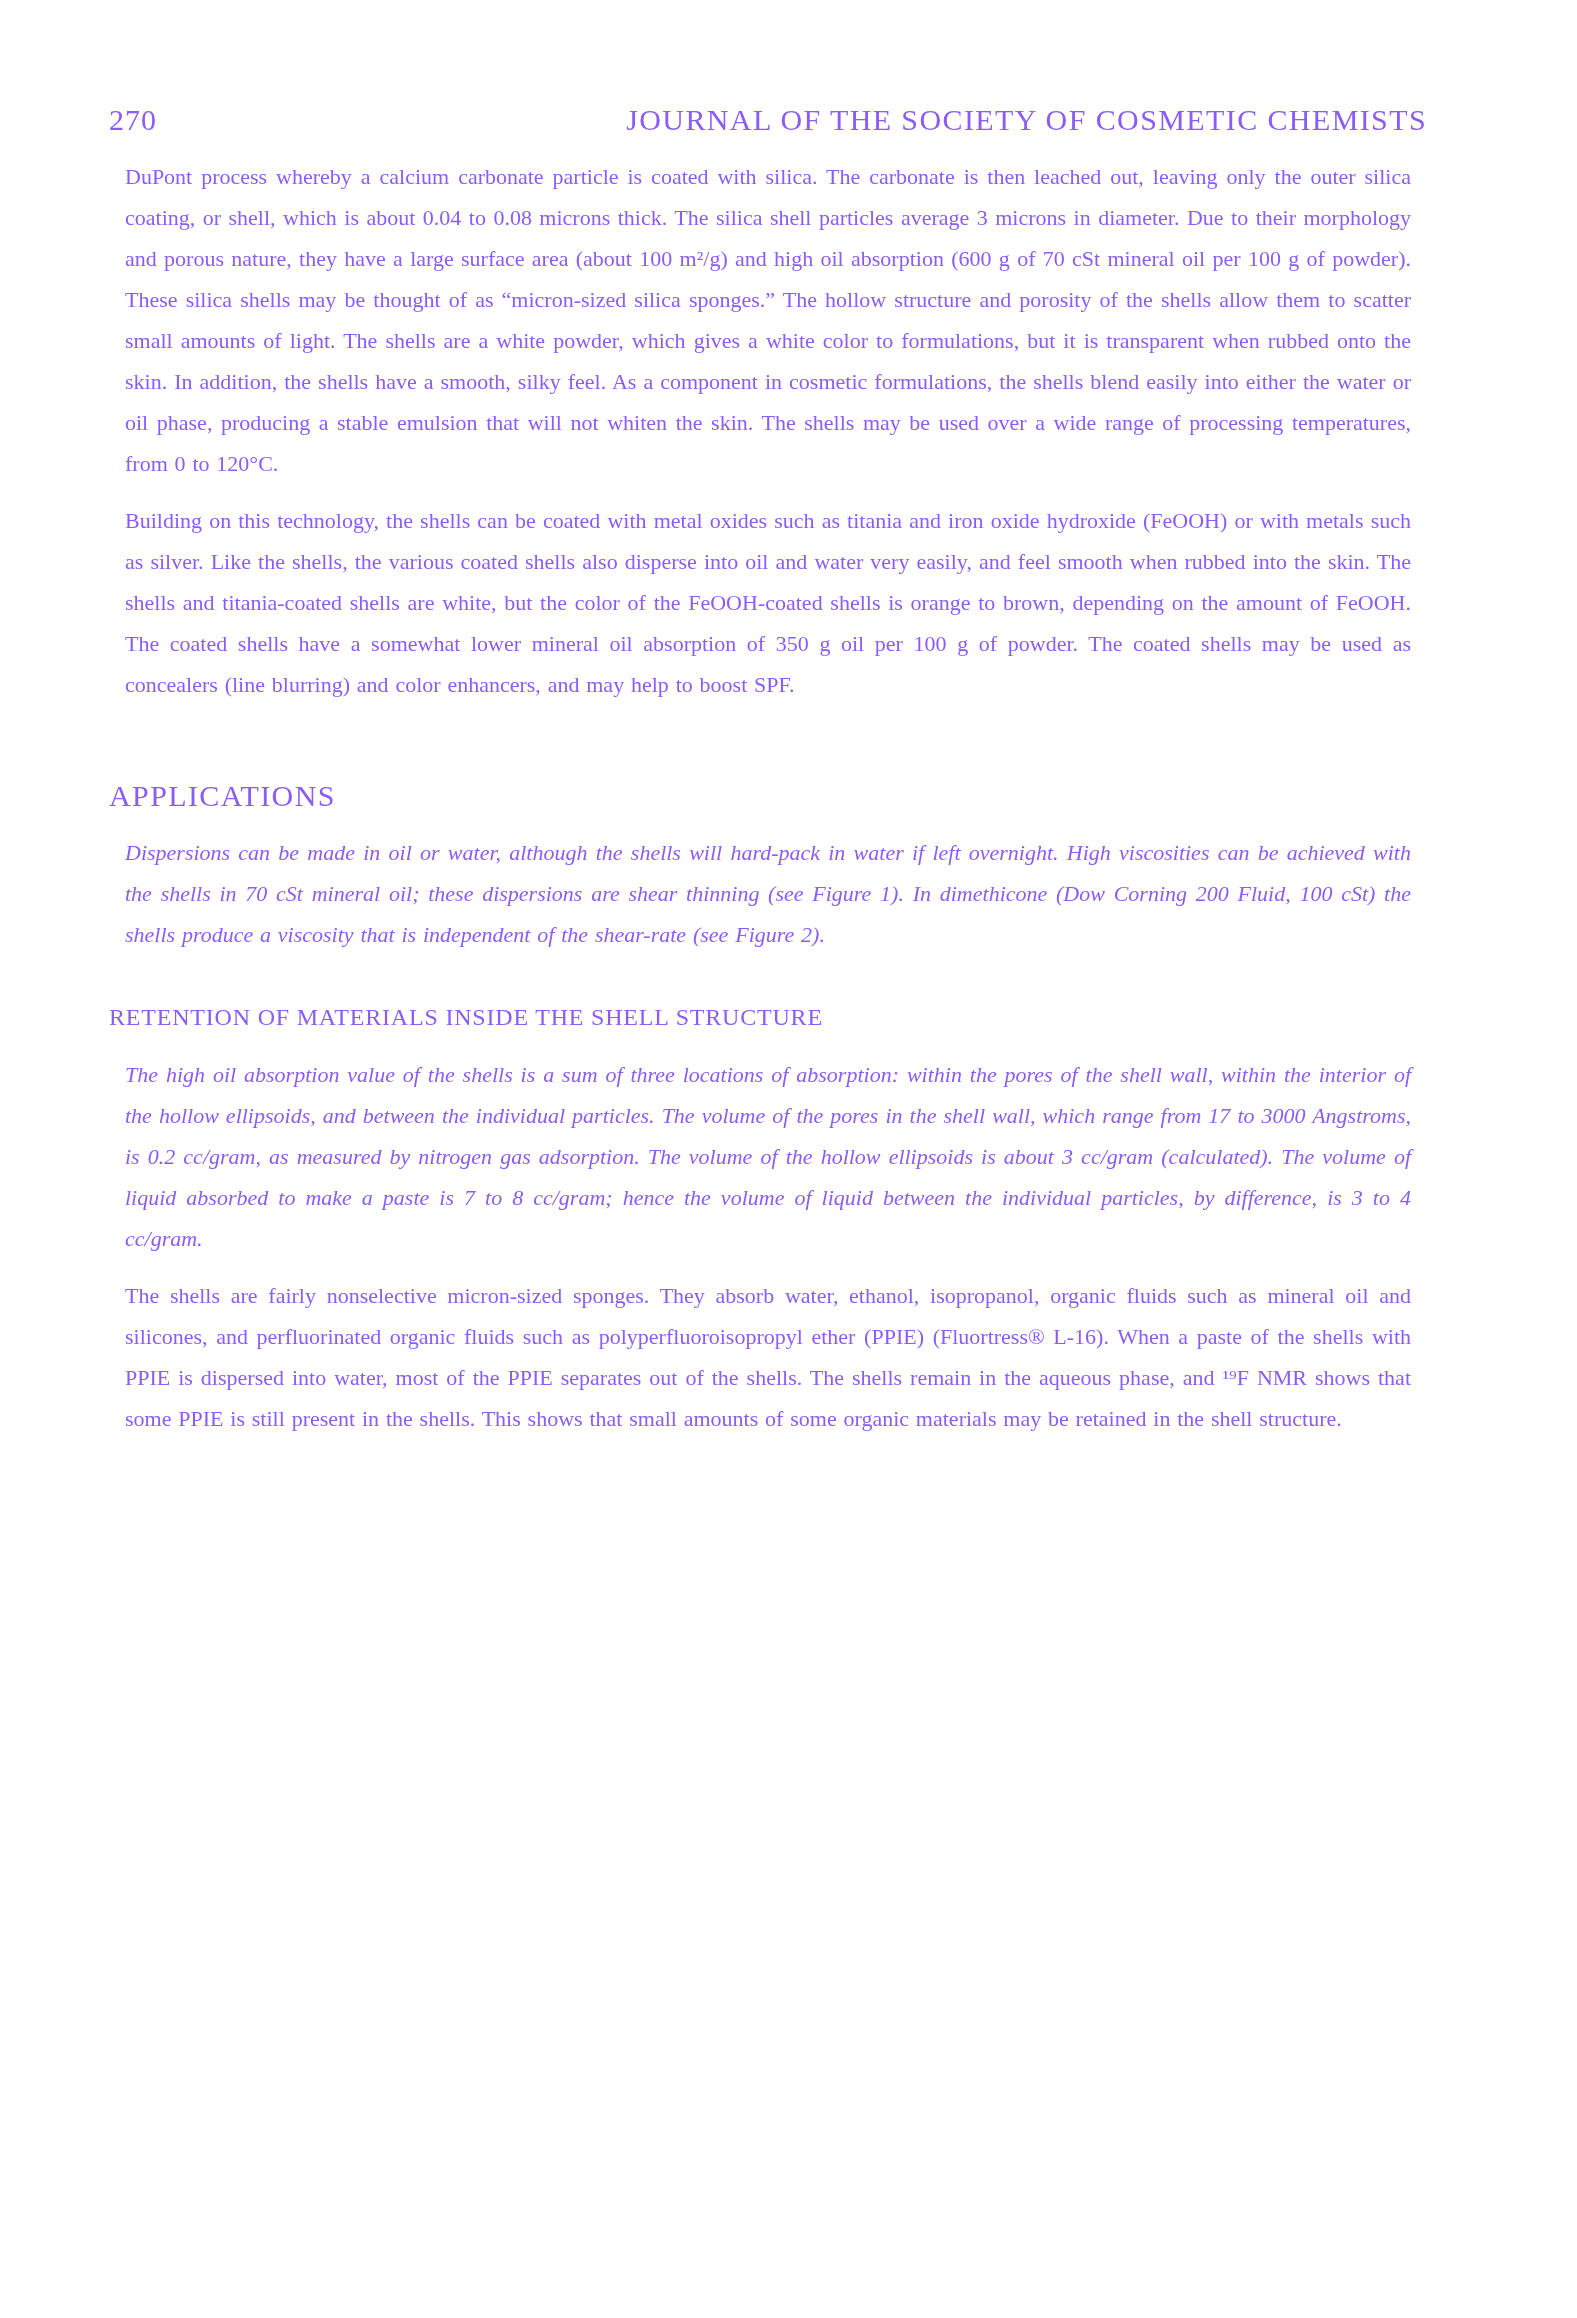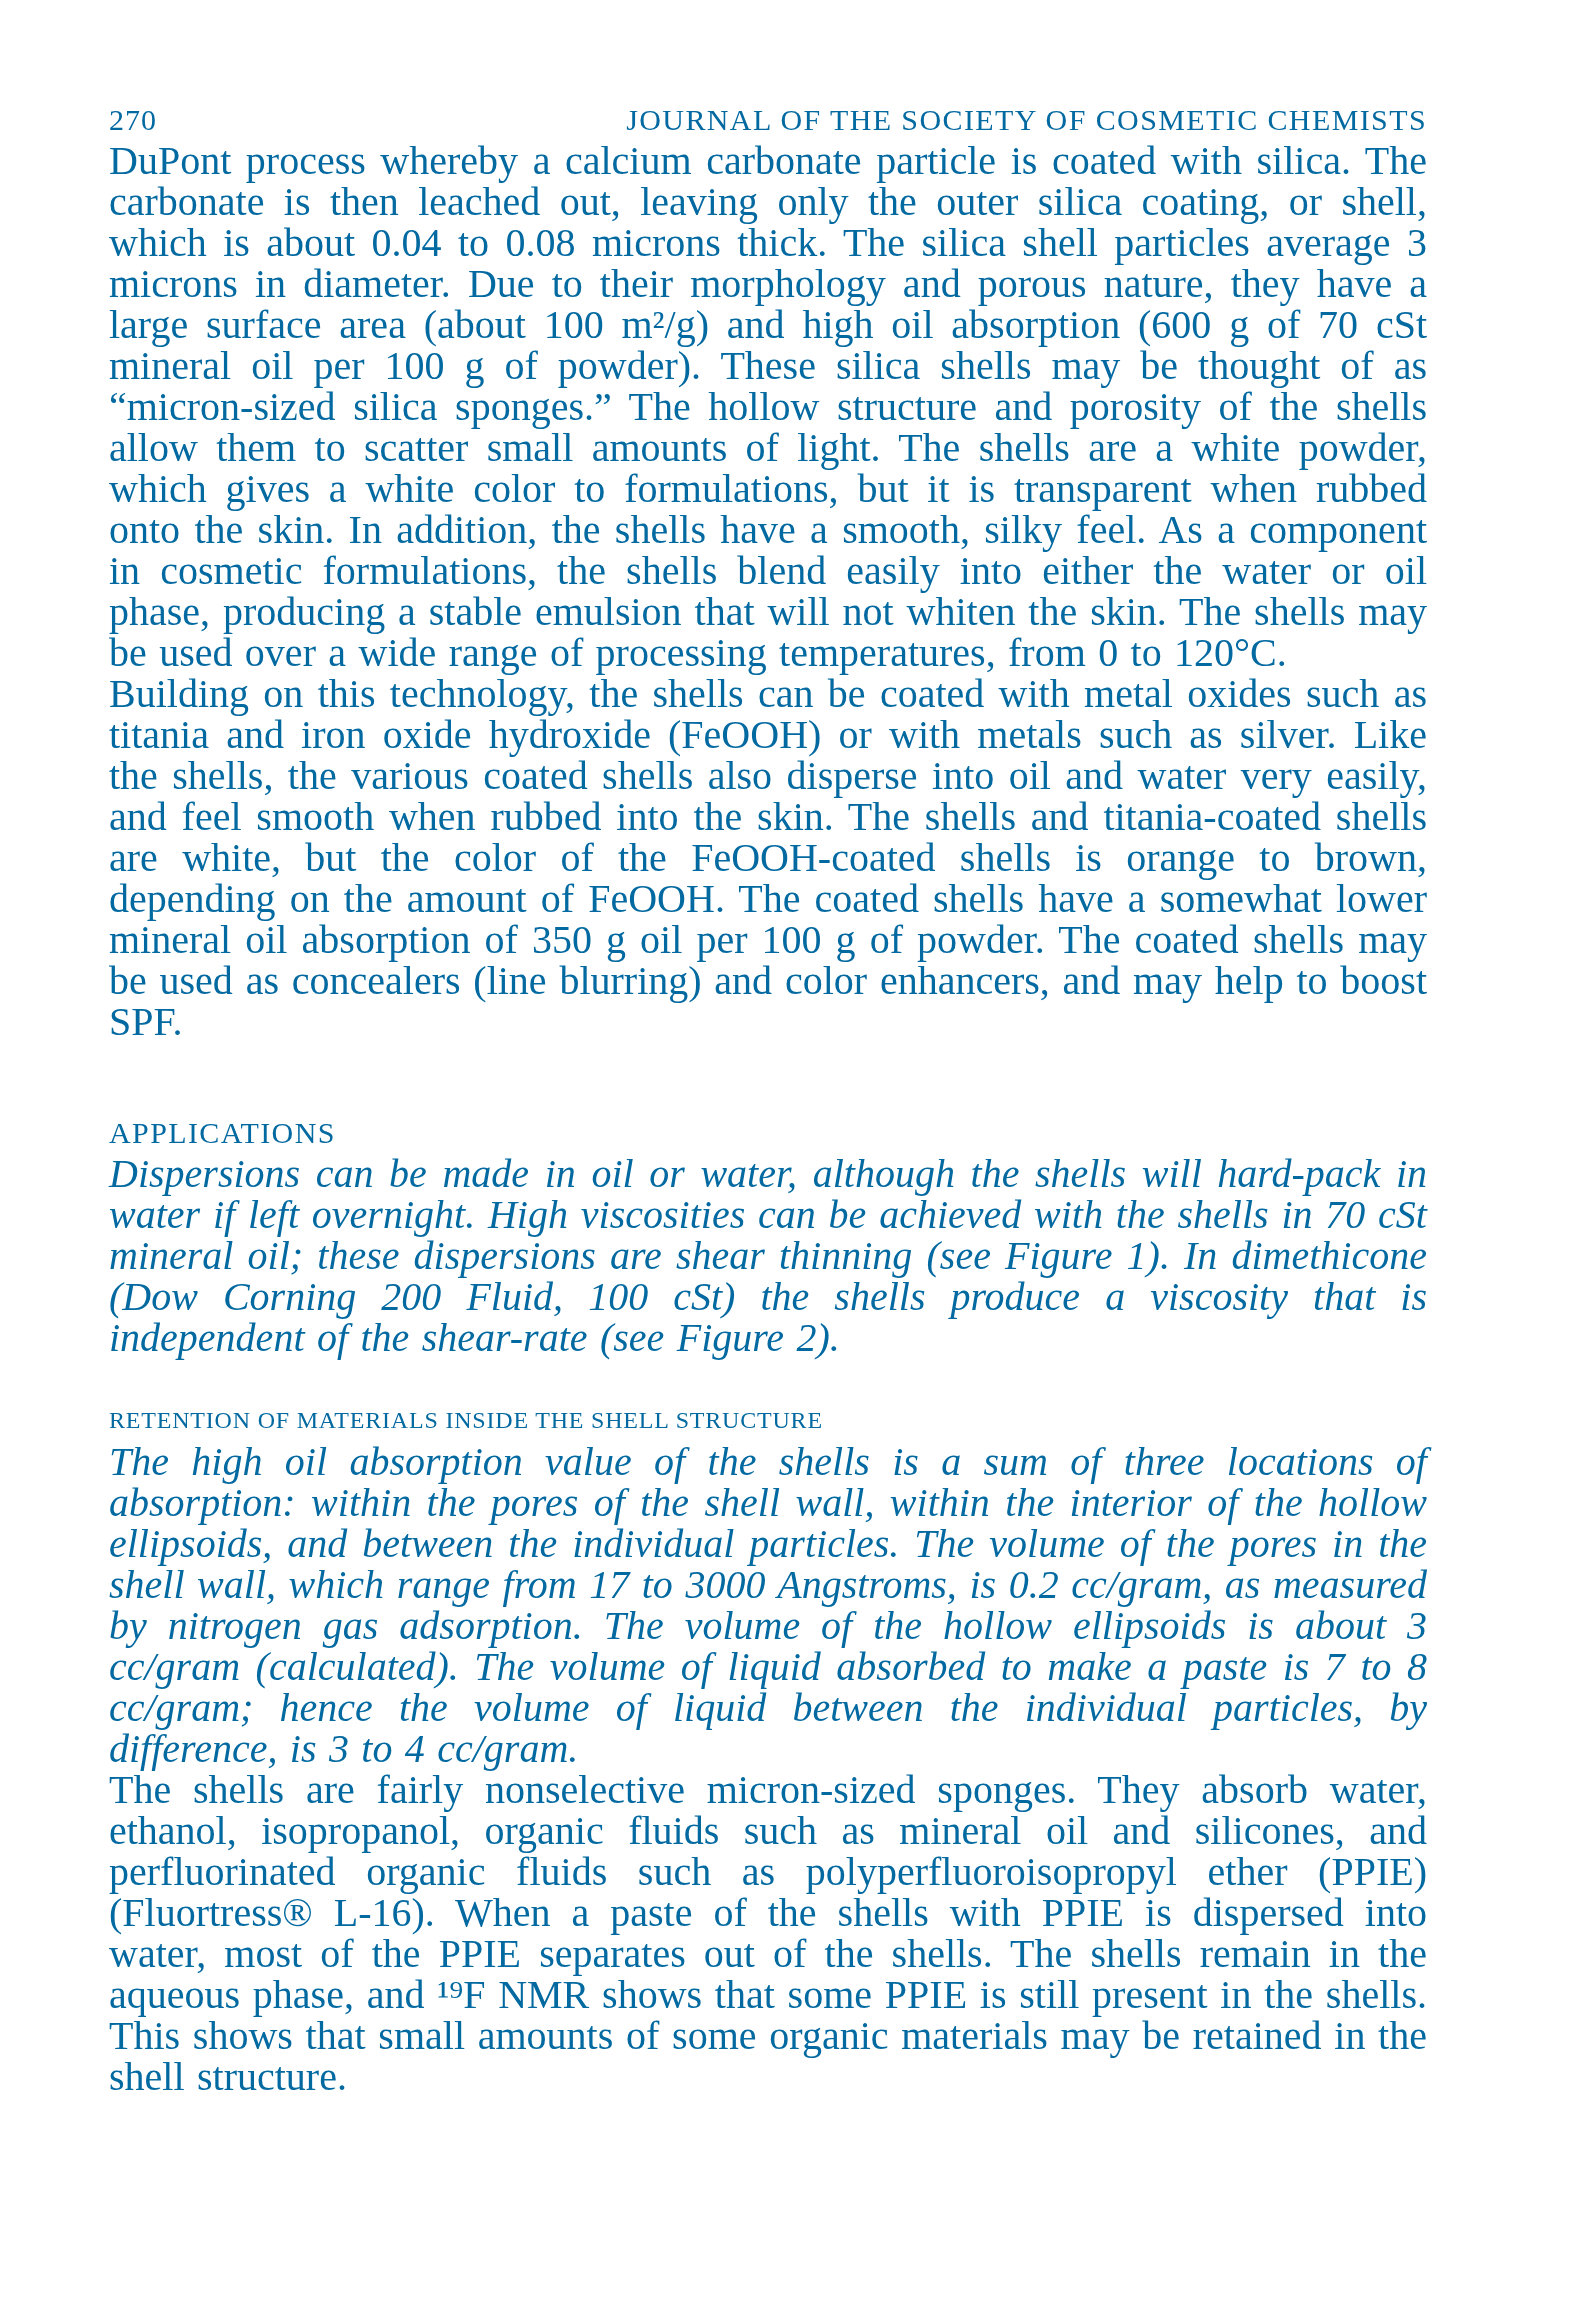--- a/index.html
+++ b/index.html
@@ -5,21 +5,21 @@
   html, body {
     margin: 0;
     padding: 0;
     background: #ffffff;
   }
   .page {
     position: relative;
     width: 1578px;
     height: 2318px;
     background: #ffffff;
-    color: #0369a1;
+    color: #8b5cf6;
     font-family: "Liberation Serif", "DejaVu Serif", serif;
     overflow: hidden;
   }
   .content {
     position: absolute;
     left: 109px;
     top: 0;
     width: 1318px;
     padding-top: 99px;
   }
@@ -35,22 +35,22 @@
     left: 0;
     top: 0;
     letter-spacing: 1px;
   }
   .journal-title {
     display: block;
     text-align: right;
     letter-spacing: 1.4px;
   }
   p.body-para {
-    margin: 0;
-    font-size: 40px;
+    margin: 16px;
+    font-size: 22px;
     line-height: 41px;
     text-align: justify;
     word-spacing: 0.06em;
   }
   .first-para   { margin-top: 50px; }
   .para-gap     { margin-top: 37px; }
   h2.section-heading {
     margin: 70px 0 0 0;
     font-size: 30px;
     line-height: 41px;

